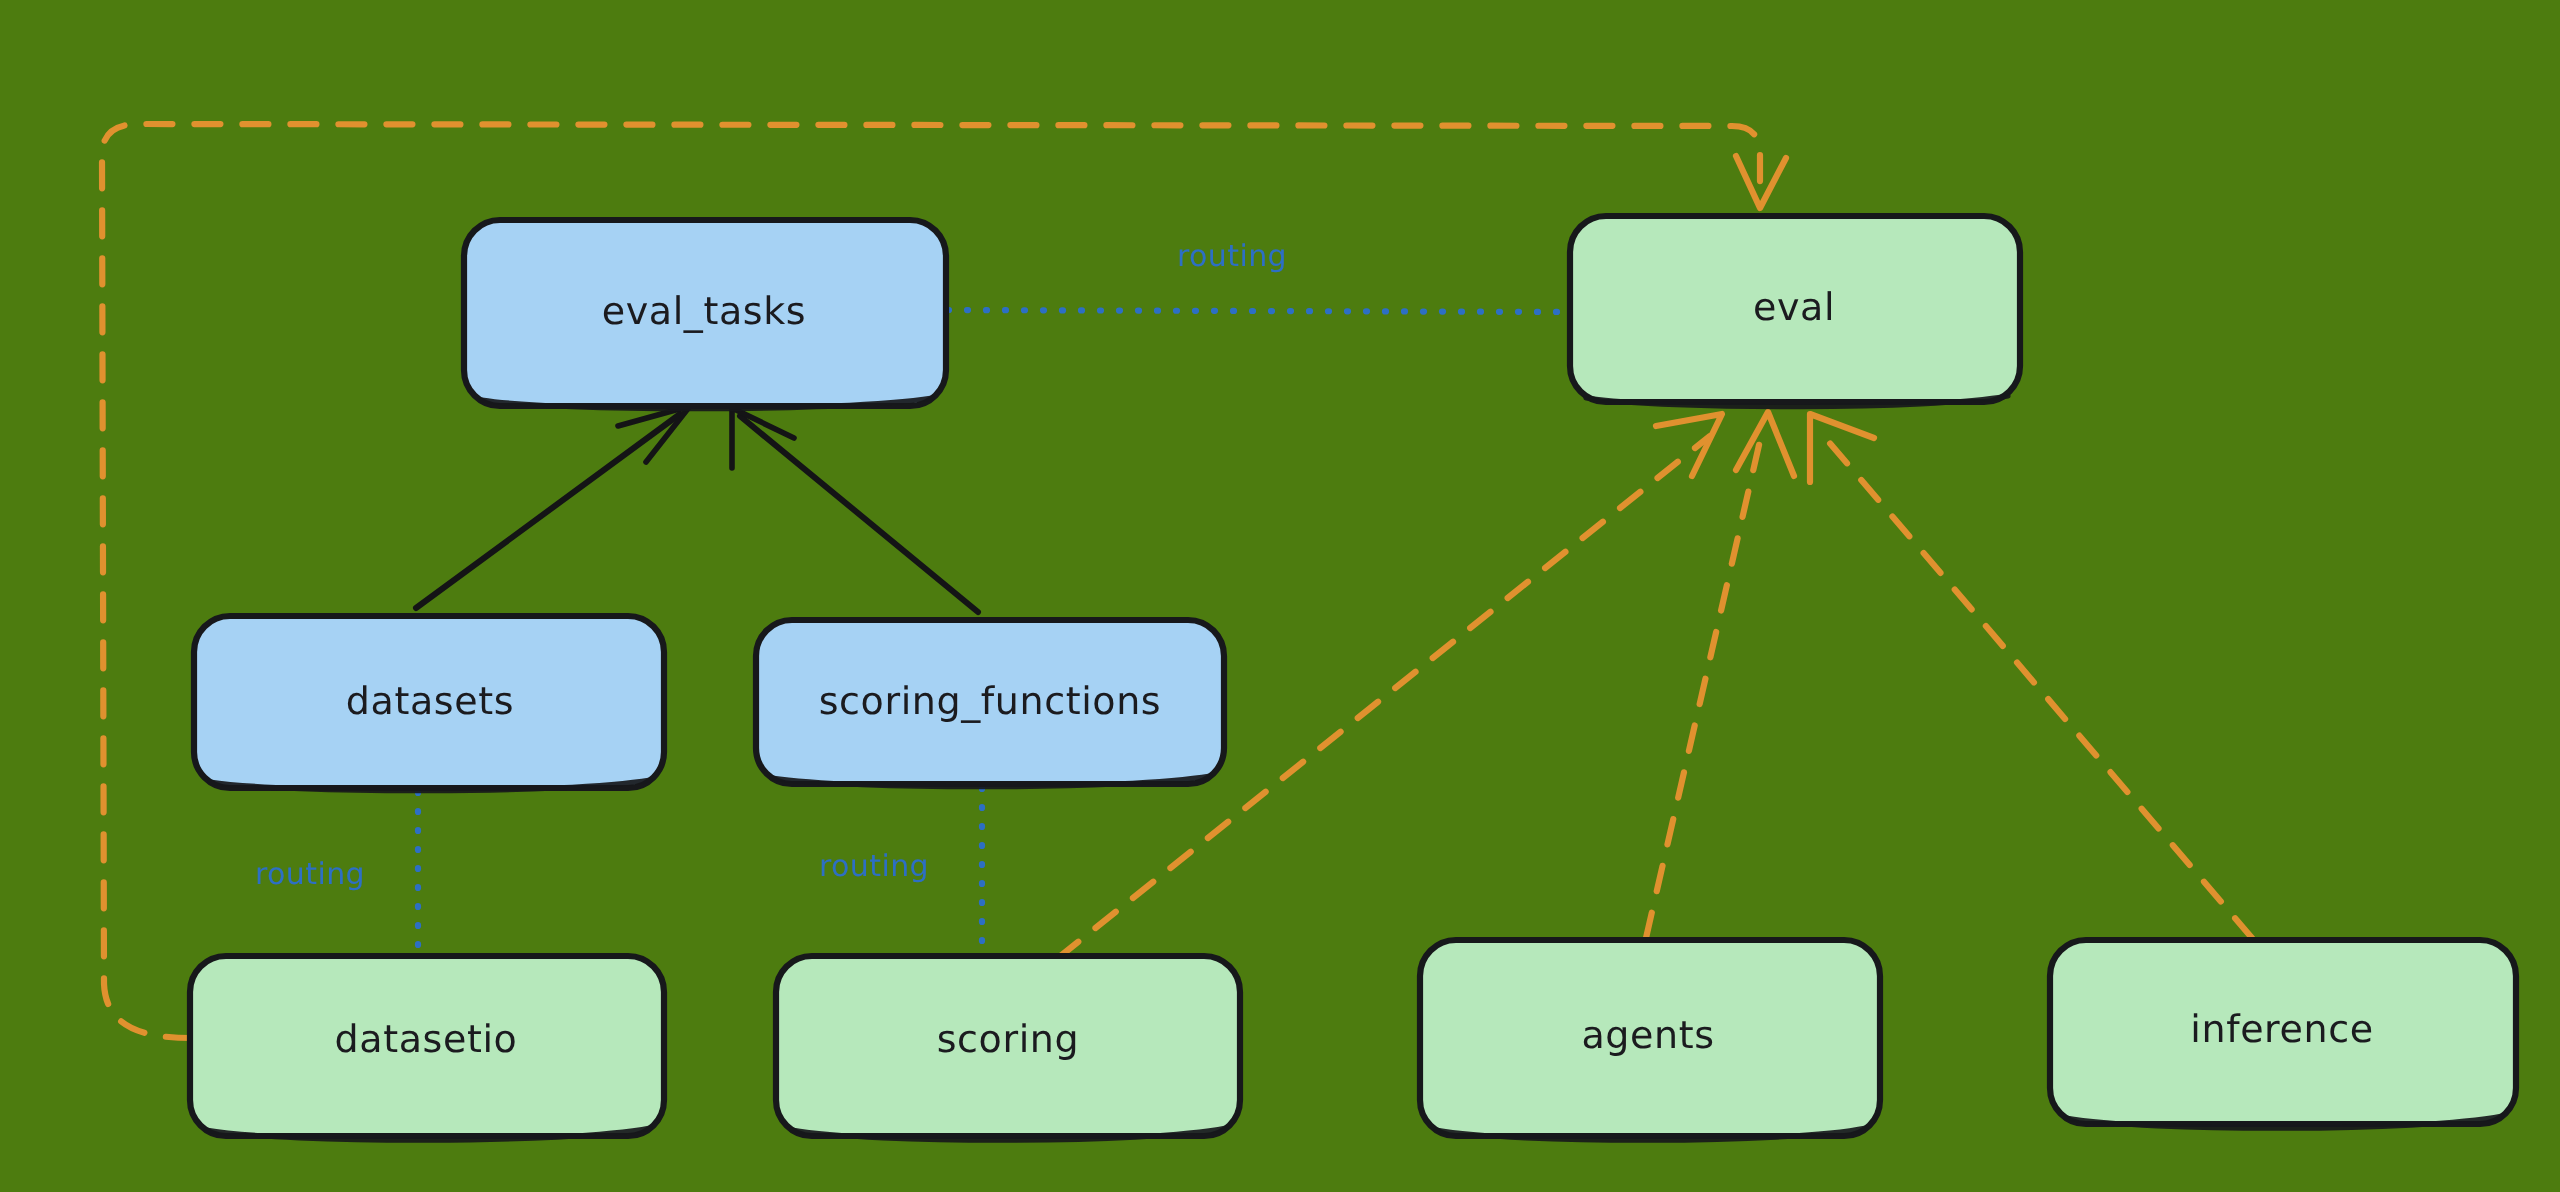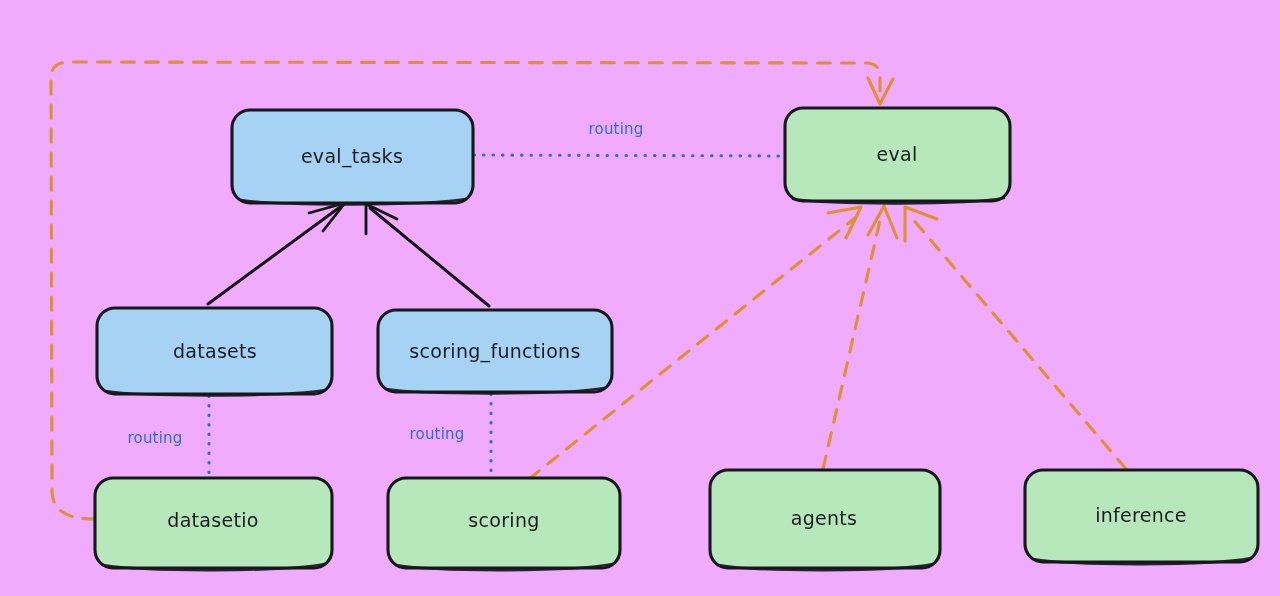--- a/index.html
+++ b/index.html
@@ -11,21 +11,21 @@
   body {
     width: 1280px;
     height: 596px;
     overflow: hidden;
     font-family: "DejaVu Sans", sans-serif;
   }
   #canvas-root {
     position: relative;
     width: 1280px;
     height: 596px;
-    background: #f0abfc;
+    background: #4d7c0f;
   }
   #diagram-svg {
     position: absolute;
     left: 0;
     top: 0;
     width: 1280px;
     height: 596px;
   }
   .node-label {
     font-family: "DejaVu Sans", sans-serif;

